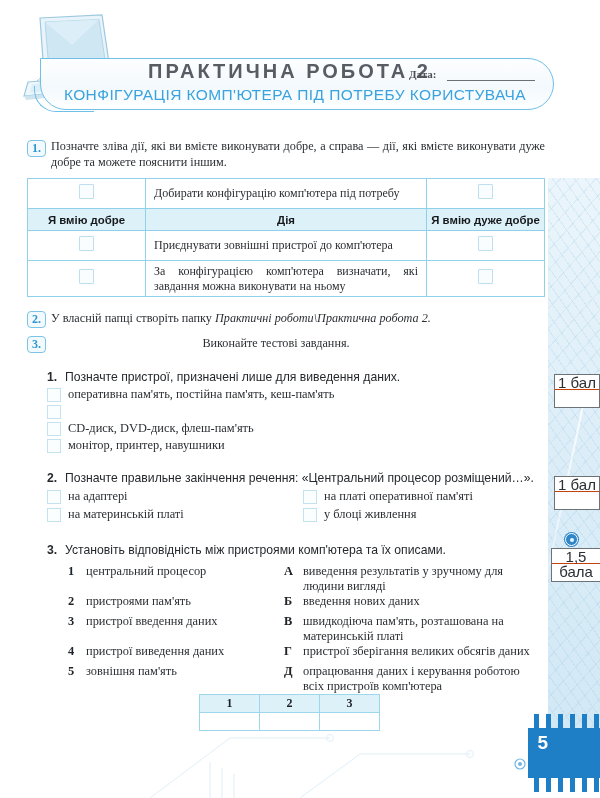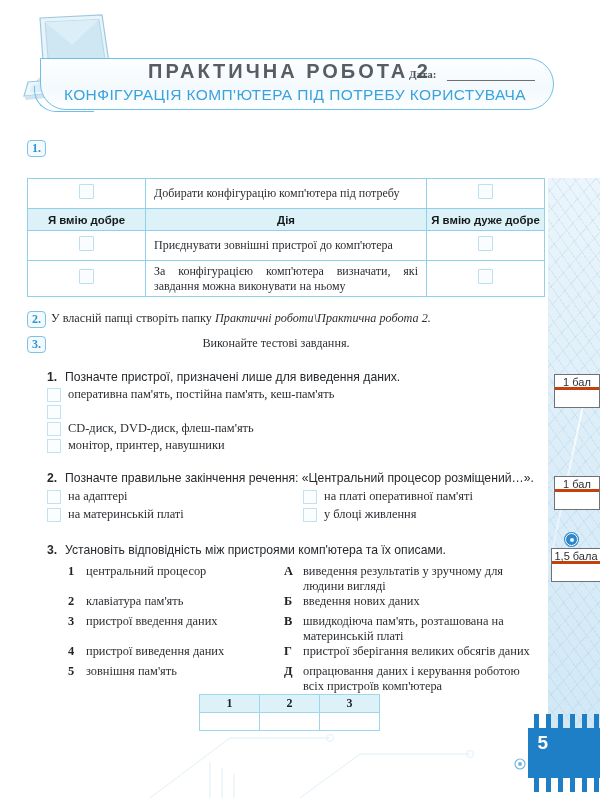--- a/index.html
+++ b/index.html
@@ -152,21 +152,21 @@
   .t2 td { height:18px; background:#fff; }
 
   
   .score {
     position:absolute; width:46px;
     border:1px solid #6d7277; background:#ffffff;
   }
   .score .lab {
     height:15px; line-height:15px; text-align:center;
     font-family:"Liberation Sans", sans-serif;
-    font-size:11px; color:#2b2f33; border-bottom:3px solid #c2410c;
+    font-size:15px; color:#2b2f33; border-bottom:1px solid #c2410c;
   }
   .score .blank { height:17px; background:#fff; }
   .circle-ico {
     position:absolute; width:13px; height:13px; border-radius:50%;
     background:#2f86c9; border:1.5px solid #ffffff;
     box-shadow:0 0 0 1px #2f86c9;
   }
   .circle-ico:after{
     content:""; position:absolute; left:3.5px; top:3.5px;
     width:4px; height:4px; border-radius:50%; background:#eaf6fd;
@@ -210,20 +210,21 @@
     <div class="ribbon"></div>
     <div class="ribbon-tail"></div>
 
     <div class="title-main">ПРАКТИЧНА РОБОТА 2</div>
     <div class="title-sub">КОНФІГУРАЦІЯ КОМП'ЮТЕРА ПІД ПОТРЕБУ КОРИСТУВАЧА</div>
     <div class="date-label">Дата:</div>
     <div class="date-line"></div>
   </div>
 
   <div class="tasknum" style="left:27px; top:140px;">1.</div>
+  <div class="para" style="left:51px; top:139px; width:494px;">Позначте зліва дії, які ви вмієте виконувати добре, а справа — дії, які вмієте виконувати дуже добре та можете пояснити іншим.</div>
 
   <table class="t1">
     <tbody>
         <tr>
       <td class="ck"><span class="cbox"></span></td>
       <td class="mid">Добирати конфігурацію комп'ютера під потребу</td>
       <td class="ck"><span class="cbox"></span></td>
     </tr>
     <tr>
       <th>Я вмію добре</th>
@@ -290,21 +291,21 @@
     <div class="blank"></div>
   </div>
 
   <div class="qnum" style="left:47px; top:543px;">3.</div>
   <div class="qtext" style="left:65px; top:543px;">Установіть відповідність між пристроями комп'ютера та їх описами.</div>
 
   <div class="mkey" style="left:68px; top:564px;">1</div>
   <div class="mtext" style="left:86px; top:564px; width:180px;">центральний процесор</div>
 
   <div class="mkey" style="left:68px; top:594px;">2</div>
-  <div class="mtext" style="left:86px; top:594px; width:180px;">клавіатура пам'ять</div>
+  <div class="mtext" style="left:86px; top:594px; width:180px;">пристроями пам'ять</div>
 
   <div class="mkey" style="left:68px; top:614px;">3</div>
   <div class="mtext" style="left:86px; top:614px; width:185px;">пристрої введення даних</div>
 
   <div class="mkey" style="left:68px; top:644px;">4</div>
   <div class="mtext" style="left:86px; top:644px; width:190px;">пристрої виведення даних</div>
 
   <div class="mkey" style="left:68px; top:664px;">5</div>
   <div class="mtext" style="left:86px; top:664px; width:180px;">зовнішня пам'ять</div>
 

